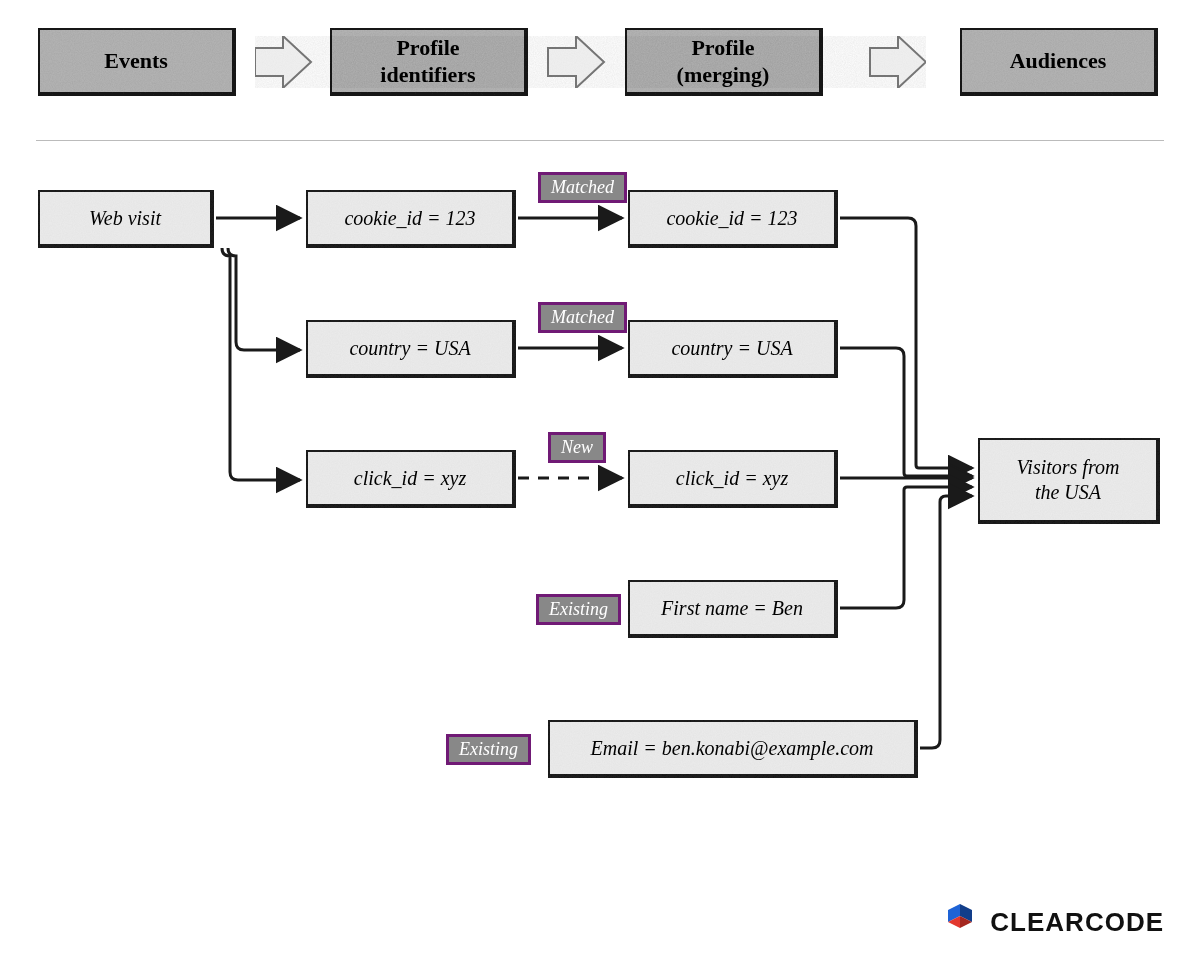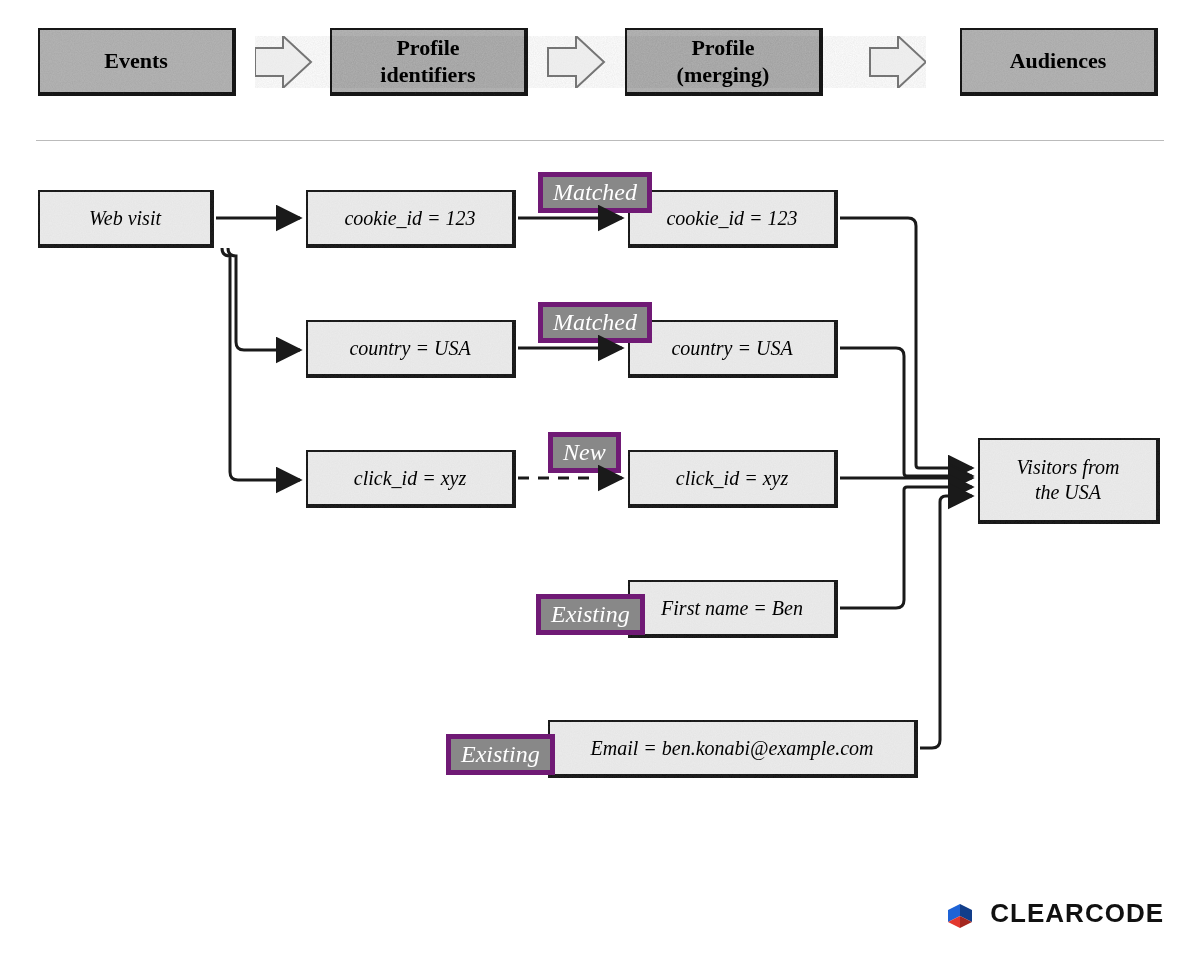--- a/index.html
+++ b/index.html
@@ -1,23 +1,23 @@
 <!DOCTYPE html>
 <html><head>
 <meta charset="utf-8">
 <style>
   html,body{margin:0;padding:0;width:1200px;height:960px;background:#fff;font-family:"Comic Sans MS","Segoe Script","Bradley Hand",cursive;}
   .stage{position:relative;width:1200px;height:960px;}
   svg.noise{position:absolute;top:0;left:0;pointer-events:none}
   .box{position:absolute;border:2px solid #1a1a1a;border-right-width:4px;border-bottom-width:4px;display:flex;align-items:center;justify-content:center;text-align:center;line-height:1.25;padding:6px 10px;box-sizing:border-box}
   .box.header{font-weight:700;font-size:22px}
   .box.light{font-size:20px;font-style:italic}
-  .badge{position:absolute;background:#888;color:#fff;font-style:italic;font-size:24px;padding:2px 10px;border:5px solid #701a75}
+  .badge{position:absolute;background:#888;color:#fff;font-style:italic;font-size:18px;padding:2px 10px;border:3px solid #701a75}
   .hr{position:absolute;background:#bbb;height:1px}
-  .logo{position:absolute;right:36px;bottom:22px;display:flex;align-items:flex-start;gap:10px}
+  .logo{position:absolute;right:36px;bottom:22px;display:flex;align-items:flex-end;gap:10px}
   .logo-text{font-family:Arial,Helvetica,sans-serif;font-weight:900;font-size:26px;letter-spacing:1px;color:#111}
 </style>
 </head>
 <body>
 <div class="stage">
 
 <svg class="noise" width="1200" height="960">
   <defs>
     <filter id="grainHeader" x="0" y="0" width="100%" height="100%">
       <feTurbulence type="fractalNoise" baseFrequency="0.9" numOctaves="2" result="n"></feTurbulence>

